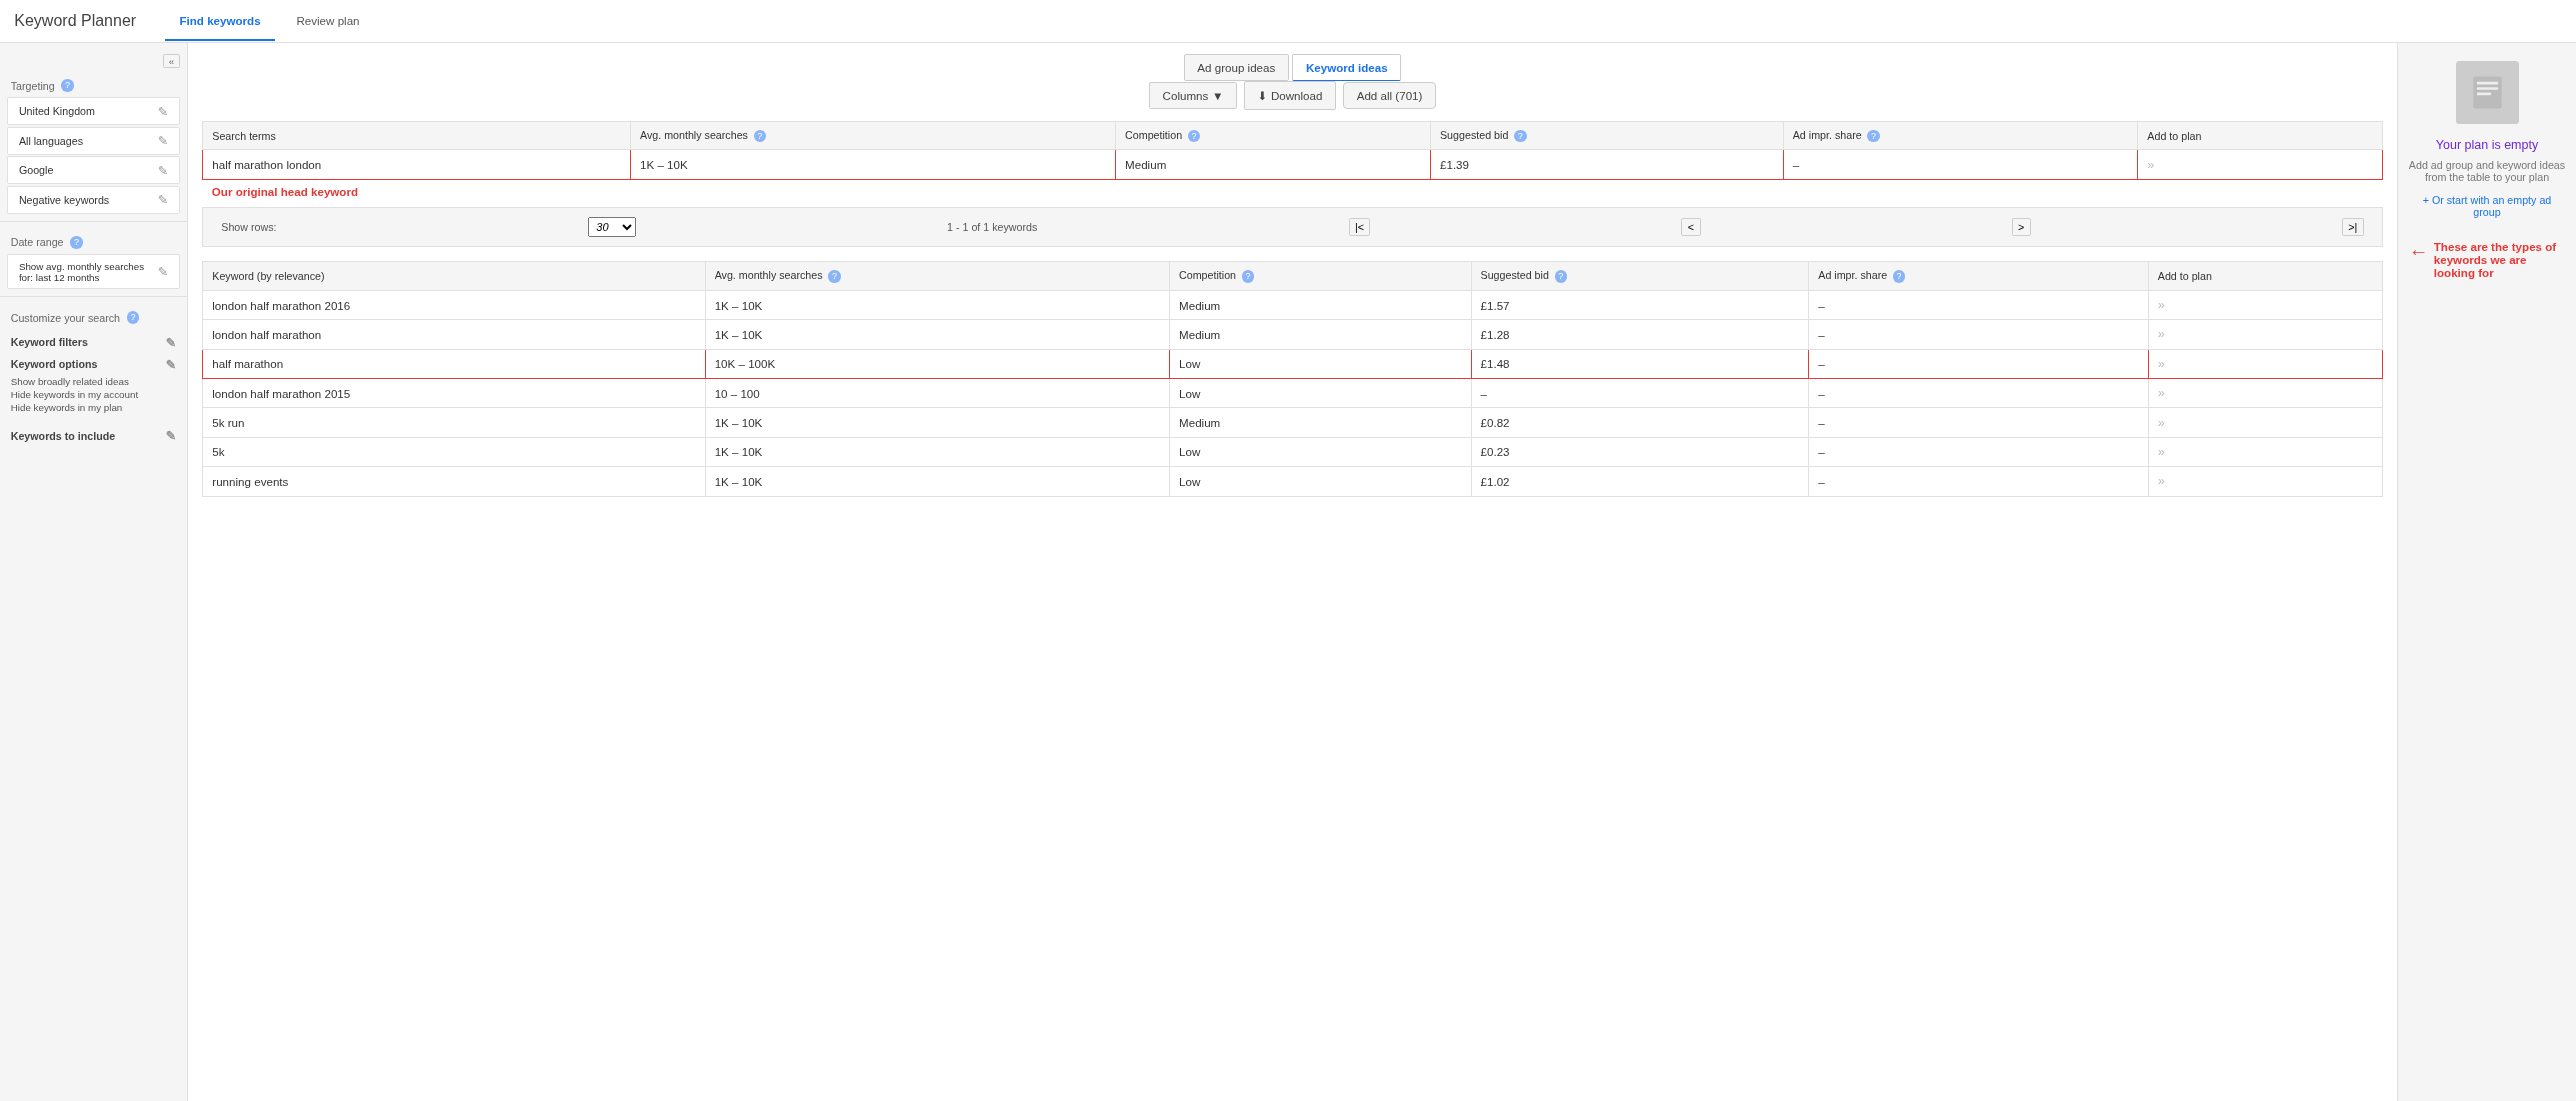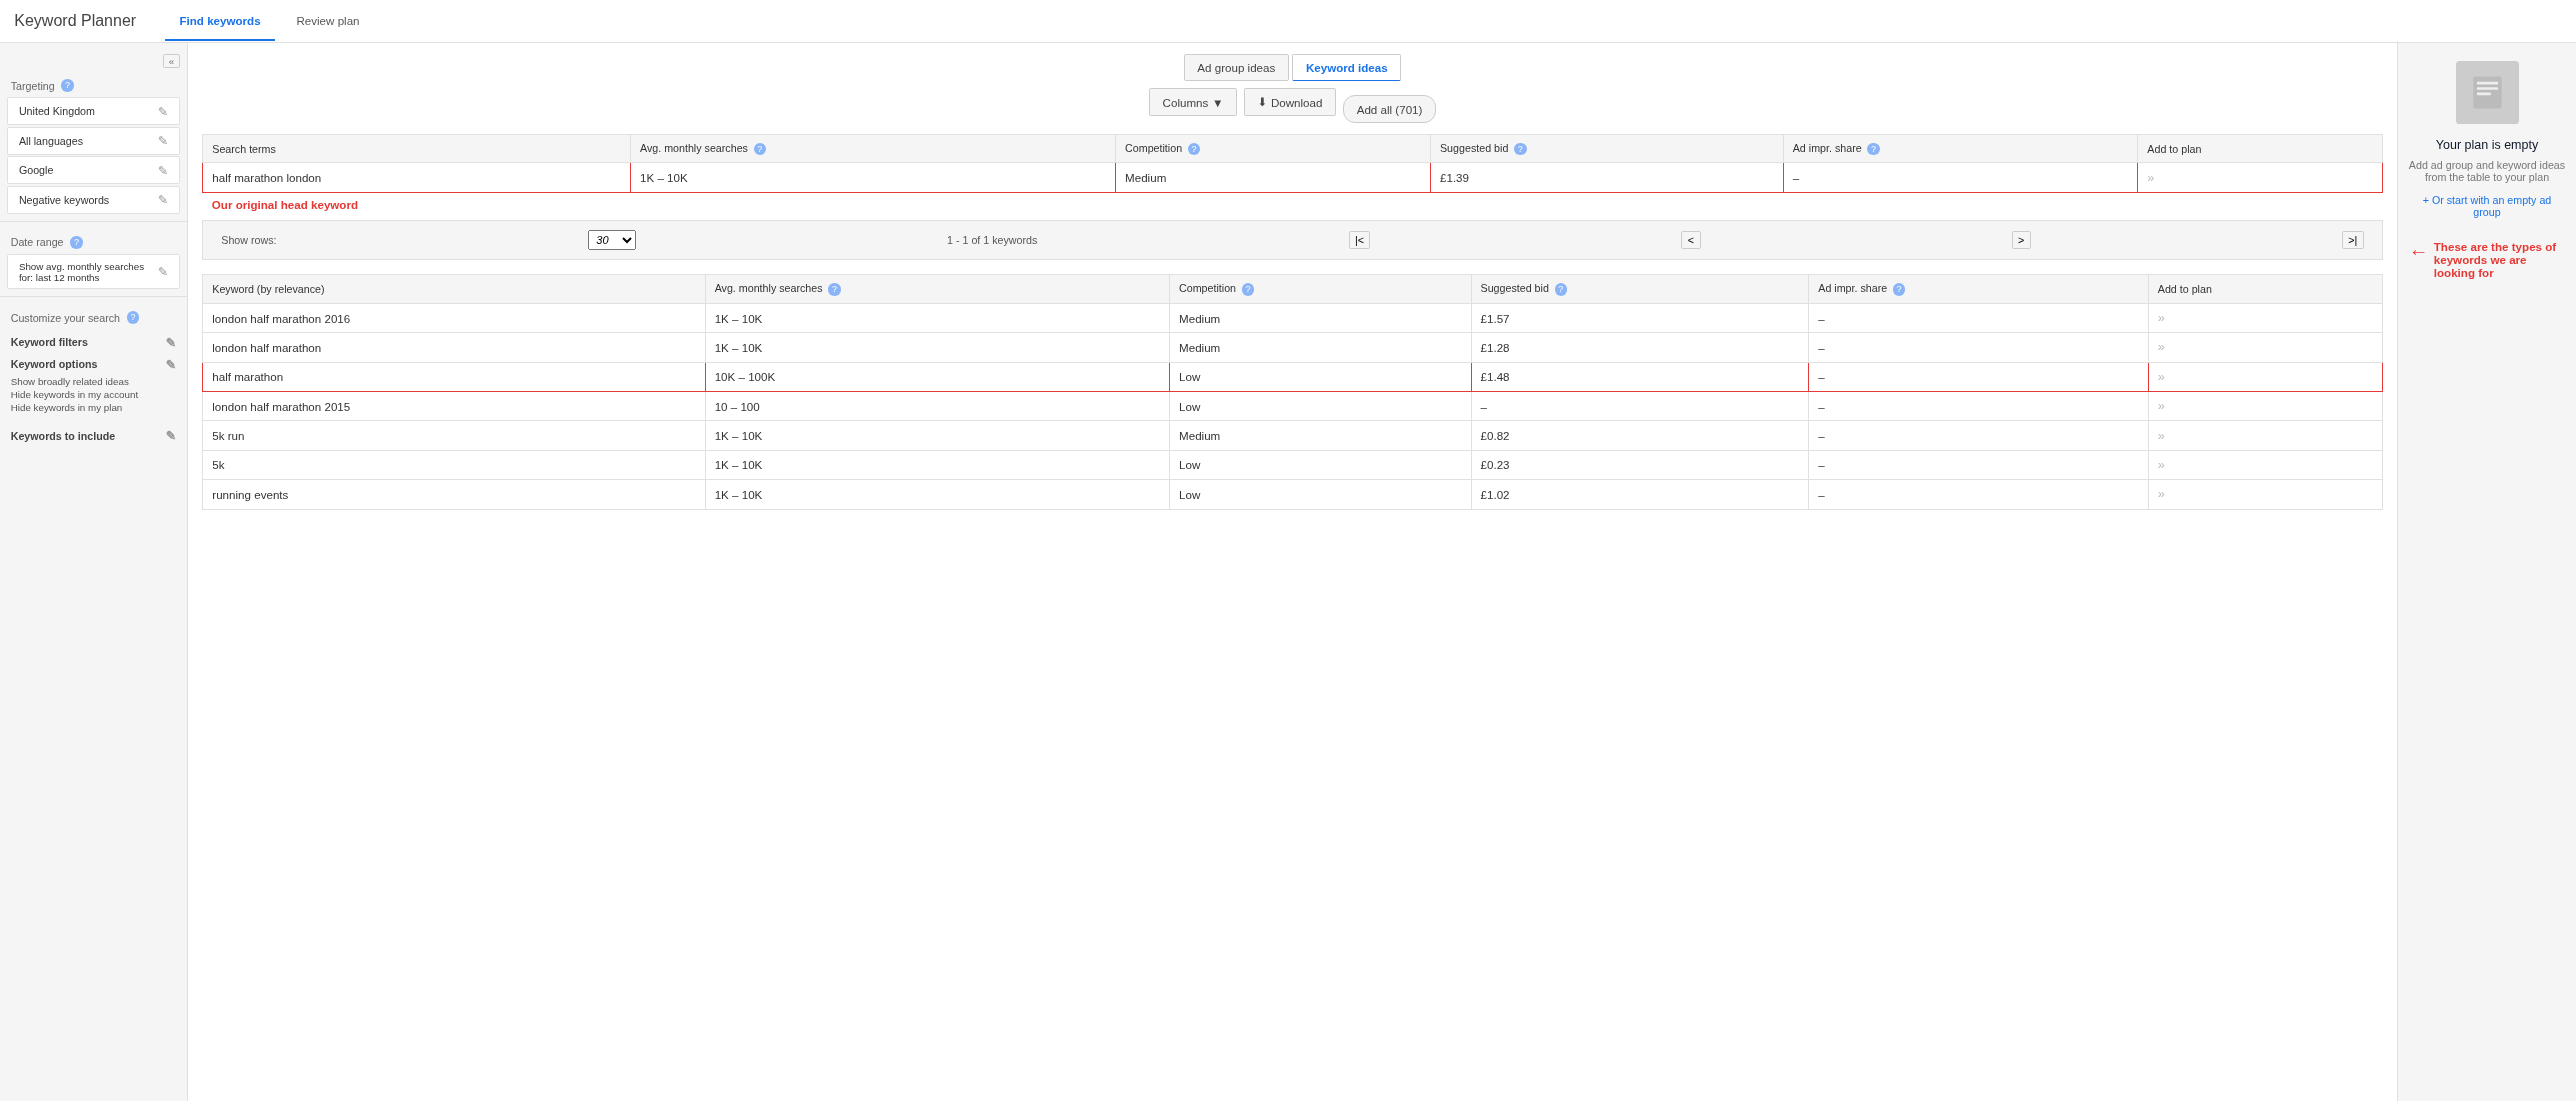--- a/index.html
+++ b/index.html
@@ -167,22 +167,21 @@
       align-items: center;
       gap: 3.6px;
     }
     .add-all-btn {
       padding: 6.3px 12.5px;
       border: 0.9px solid #ccc;
       background: #f5f5f5;
       cursor: pointer;
       font-size: 11.6px;
       color: #444;
-      border-radius: 12px;
-      margin-top: 14px;
+      border-radius: 4px;
     }
 
     
     .data-table {
       width: 100%;
       border-collapse: collapse;
       font-size: 11.6px;
     }
     .data-table th {
       background: #f5f5f5;
@@ -274,21 +273,21 @@
       height: 63px;
       background: #ccc;
       border-radius: 3.6px;
       display: flex;
       align-items: center;
       justify-content: center;
       margin-bottom: 14.3px;
     }
     .plan-empty-text {
       font-size: 12.5px;
-      color: #0f172a;
+      color: #6d28d9;
       text-align: center;
       margin-bottom: 7.2px;
     }
     .plan-sub-text {
       font-size: 10.7px;
       color: #777;
       text-align: center;
       margin-bottom: 10.7px;
     }
     .plan-or-link {

